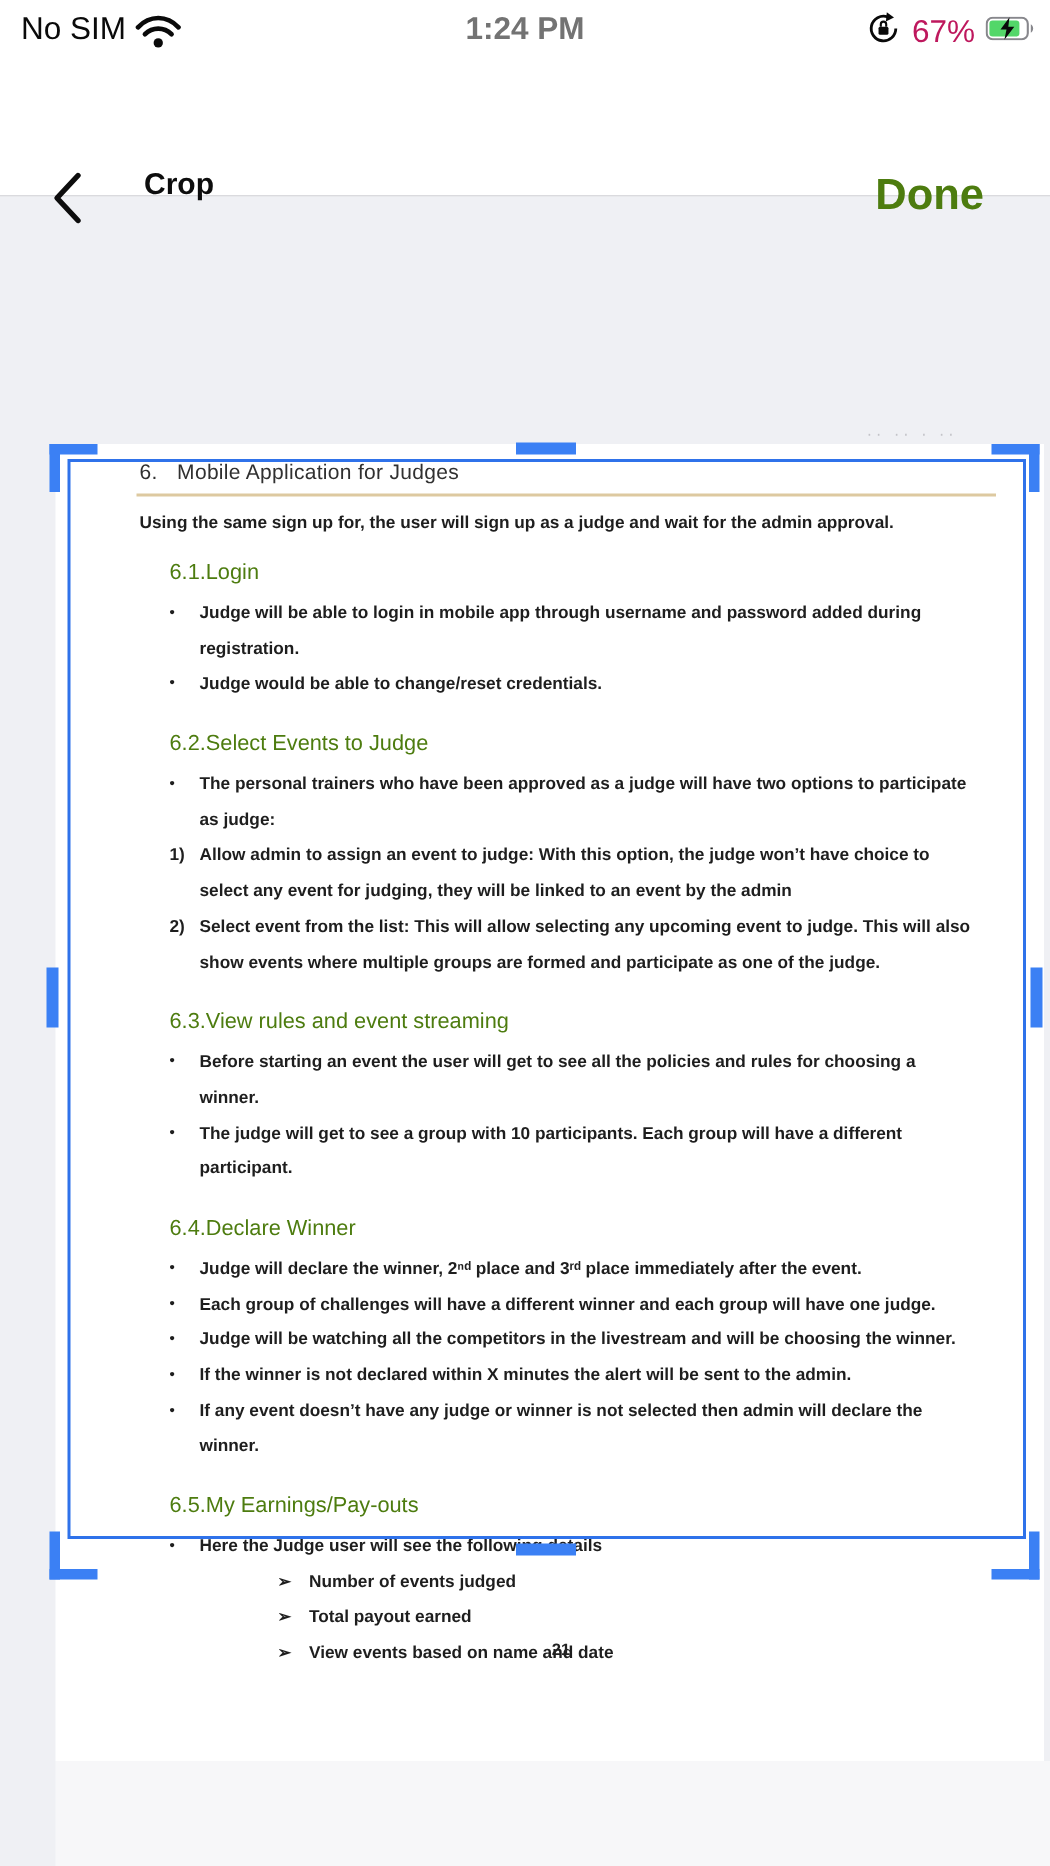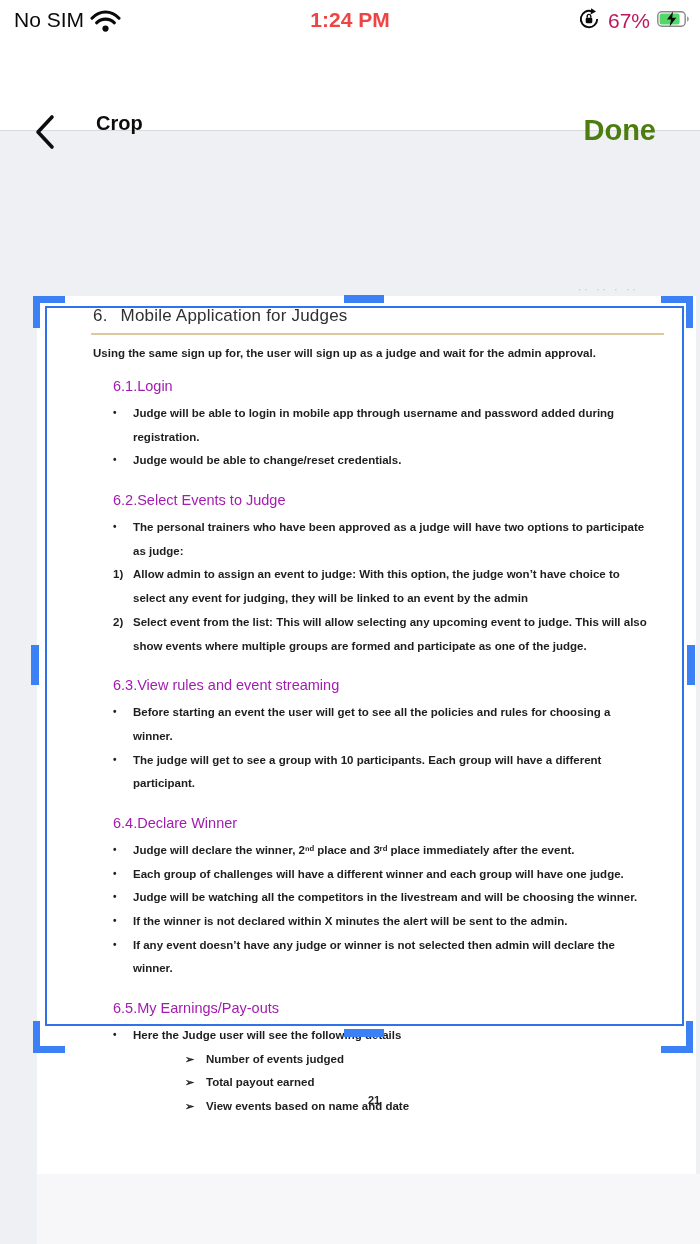--- a/index.html
+++ b/index.html
@@ -9,21 +9,21 @@
     -webkit-font-smoothing:antialiased;
   }
   
   .header{
     position:absolute;left:0;top:0;width:700px;height:130px;
     background:#ffffff;border-bottom:1px solid #dadade;z-index:5;
   }
   .status-bar{position:absolute;left:0;top:0;width:700px;height:44px;}
   .carrier{position:absolute;left:14px;top:8px;font-size:21px;color:#0a0a0a;}
   .wifi{position:absolute;left:90px;top:10px;}
-  .time{position:absolute;left:0;right:0;top:8px;text-align:center;font-size:21px;font-weight:700;color:#ef4444;}
+  .time{position:absolute;left:0;right:0;top:8px;text-align:center;font-size:21px;font-weight:700;color:#737373;}
   .right-cluster{position:absolute;right:10px;top:7px;display:flex;align-items:center;gap:7px;}
   .batt-pct{font-size:21px;color:#be185d;}
   .nav-bar{position:absolute;left:0;top:44px;width:700px;height:86px;}
   .back-button{position:absolute;left:34px;top:70px;width:36px;height:40px;display:flex;align-items:center;}
   .nav-title{position:absolute;left:96px;top:68px;font-size:20px;font-weight:600;color:#0d0d0d;}
   .done-button{position:absolute;right:44px;top:70px;font-size:29px;font-weight:700;color:#4d7c0f;margin-left:29px;}
   
   .photo{
     position:absolute;left:37px;top:296px;width:659px;height:878px;
     background:#ffffff;z-index:1;
@@ -31,26 +31,26 @@
   .photo-bottom{
     position:absolute;left:37px;top:1174px;width:663px;height:70px;
     background:#f7f7f9;z-index:1;
   }
   .cropped-fragment{
     position:absolute;left:578px;top:284px;z-index:2;
     color:#c3c3c8;font-size:10px;letter-spacing:3px;height:10px;overflow:hidden;
   }
   
   .doc{position:absolute;left:56px;top:10px;width:562px;color:#1e1e1e;}
-  .doc-title{font-size:17px;font-weight:500;color:#303030;letter-spacing:.2px;}
+  .doc-title{font-size:14px;font-weight:500;color:#303030;letter-spacing:.2px;}
   .doc-title .num{margin-right:13px;}
   .title-rule{height:2px;background:#ddc9a0;margin:7px 0 12px -2px;width:573px;}
   .doc-intro{font-size:11.5px;font-weight:600;color:#1e1e1e;margin-bottom:4px;}
   .section{margin-left:20px;}
-  .section-heading{font-size:14.5px;font-weight:500;color:#a21caf;margin:19px 0 8px 0;}
+  .section-heading{font-size:14.5px;font-weight:500;color:#4d7c0f;margin:19px 0 8px 0;}
   .item{display:flex;align-items:flex-start;font-size:11.5px;font-weight:600;line-height:2.06;color:#1e1e1e;}
   .item .marker{flex:0 0 20px;}
   .item.bullet .marker{font-size:10px;padding-top:1px;}
   .item .text{flex:1;padding-right:2px;}
   .item.arrow{margin-left:72px;}
   .item.arrow .marker{flex:0 0 21px;font-size:11px;}
   .page-number{position:absolute;left:0;top:788px;width:562px;text-align:center;font-size:11px;font-weight:600;color:#222;}
   
   .crop-rect{
     position:absolute;left:45px;top:306px;width:639px;height:720px;

